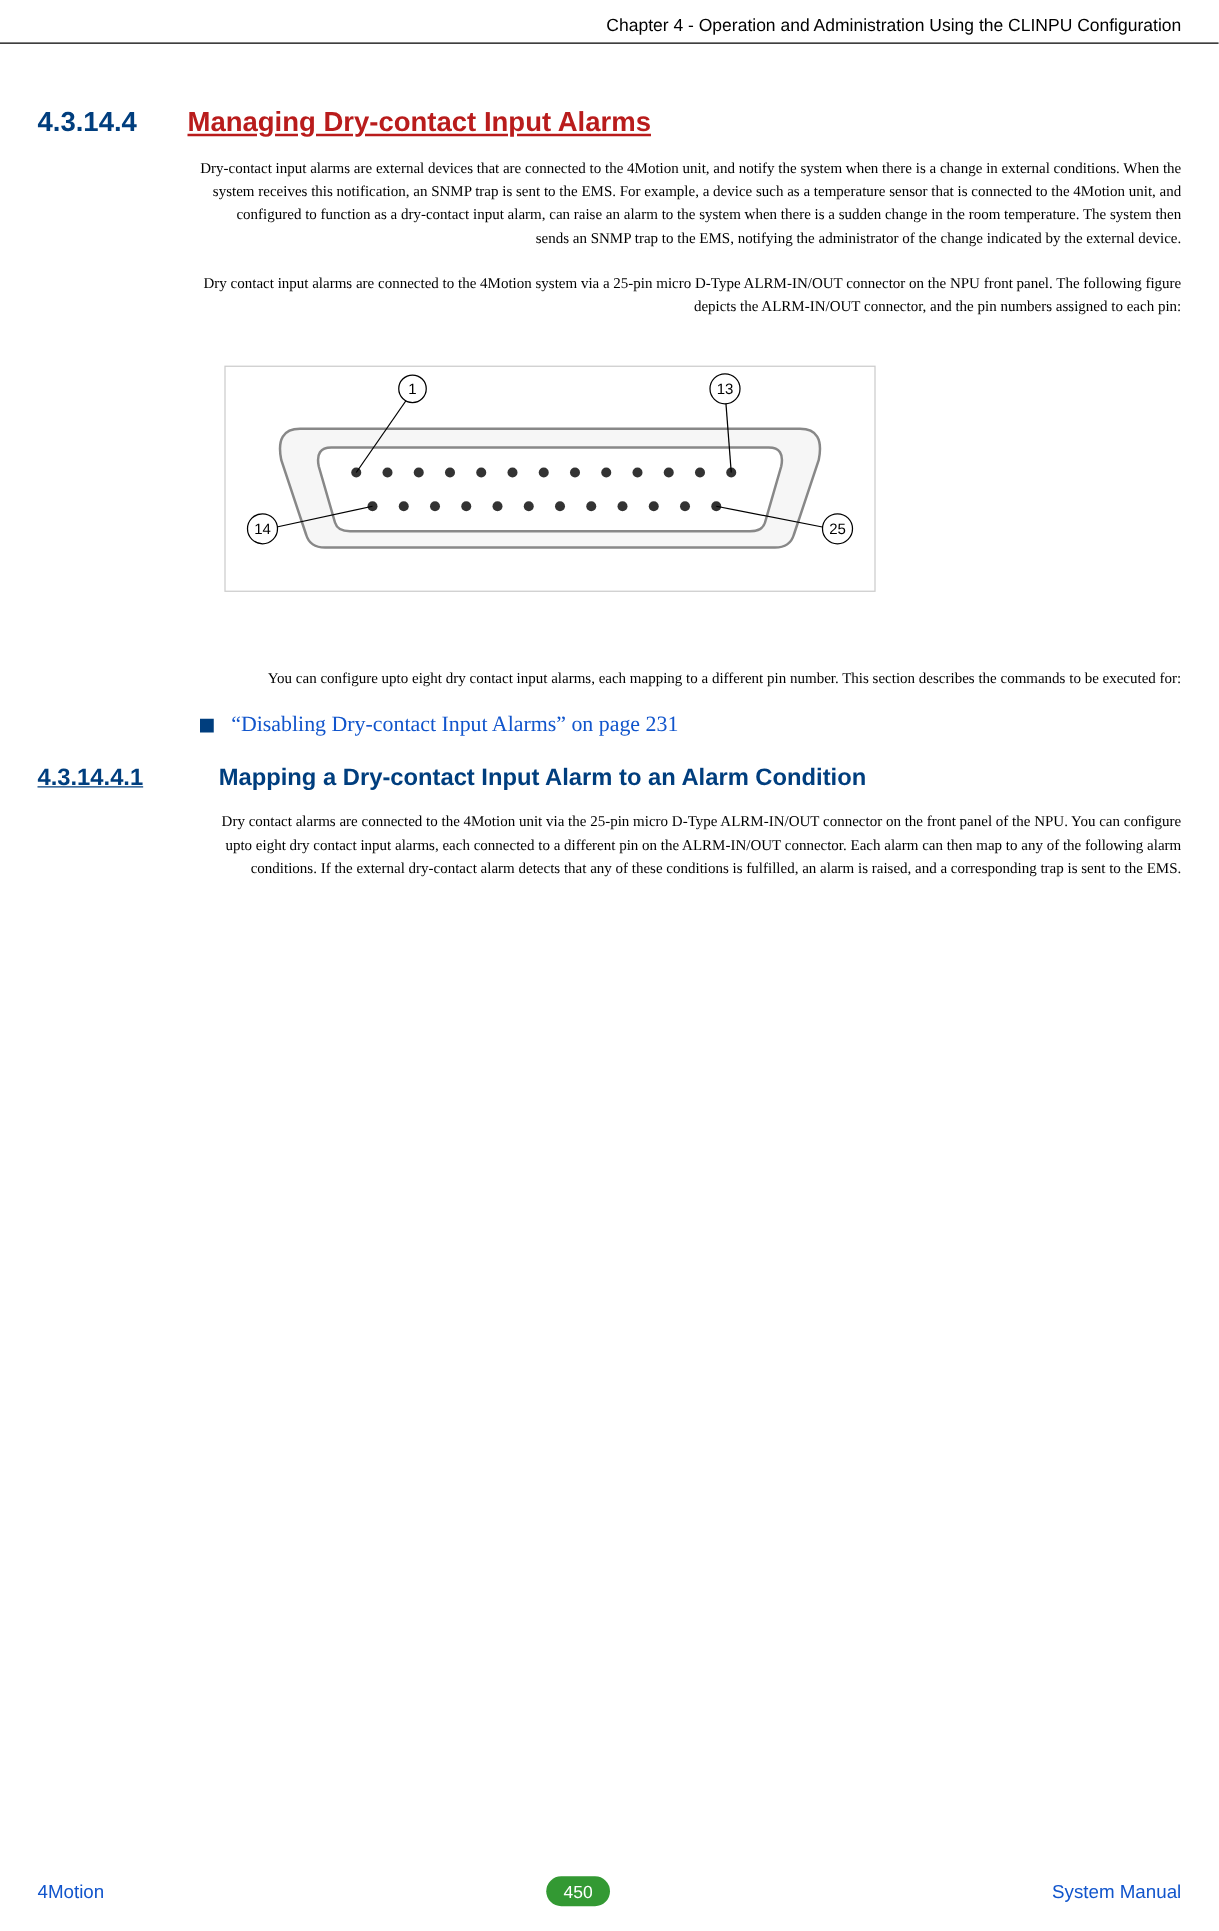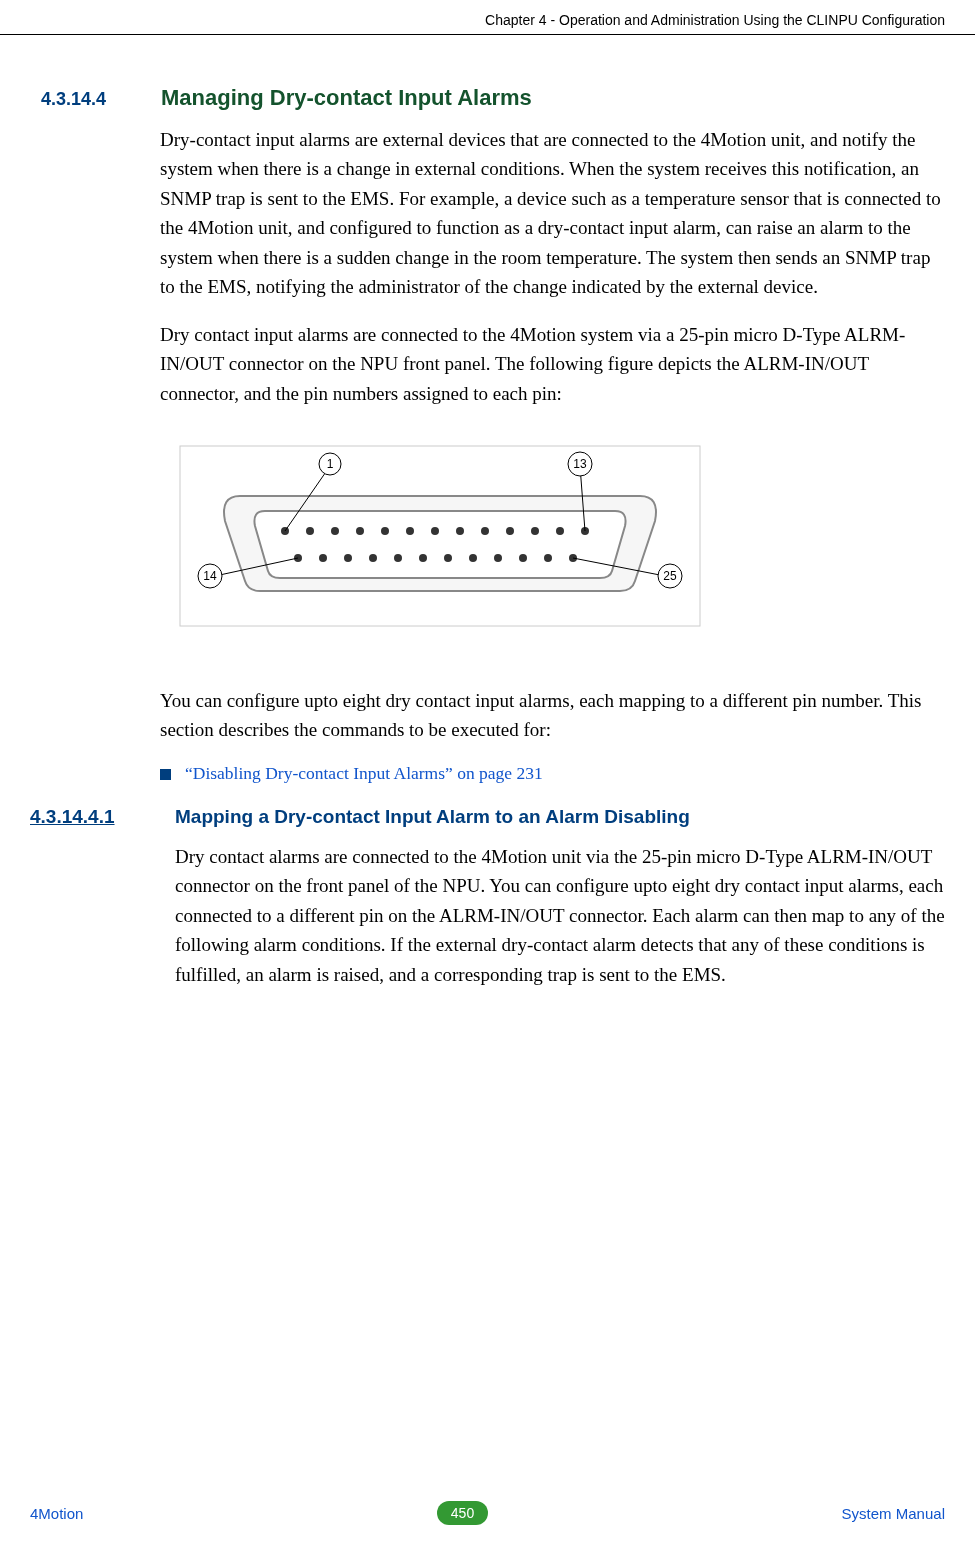--- a/index.html
+++ b/index.html
@@ -30,51 +30,52 @@
     align-items: baseline;
     margin-top: 20px;
     margin-bottom: 14px;
   }
   .section-number {
     width: 120px;
     flex-shrink: 0;
     font-family: Arial, Helvetica, sans-serif;
     font-weight: bold;
     color: #003e7e;
-    font-size: 18px;
-    margin-left: 11px;
+    font-size: 22px;
   }
   .section-title {
     font-family: Arial, Helvetica, sans-serif;
     font-weight: bold;
-    color: #14532d;
+    color: #b91c1c;
     font-size: 22px;
+    text-decoration: underline;
   }
   .sub-section-number {
     width: 145px;
     flex-shrink: 0;
     font-family: Arial, Helvetica, sans-serif;
     font-weight: bold;
     color: #003e7e;
     font-size: 19px;
     text-decoration: underline;
   }
   .sub-section-title {
     font-family: Arial, Helvetica, sans-serif;
     font-weight: bold;
     color: #003e7e;
     font-size: 19px;
   }
   .body-text {
     margin-left: 130px;
-    font-size: 19px;
+    font-size: 12px;
     line-height: 1.55;
     font-family: "Palatino Linotype", "Book Antiqua", Georgia, serif;
     color: #000;
     margin-bottom: 18px;
+    text-align: right;
   }
   .figure-caption {
     margin-left: 130px;
     font-family: Arial, Helvetica, sans-serif;
     font-weight: bold;
     font-size: 15px;
     margin-bottom: 12px;
   }
   .figure-wrap {
     margin-left: 130px;
@@ -206,21 +207,21 @@
 
   <div class="bullet-list">
     <div class="bullet-item">
       <div class="bullet-square"></div>
       <a class="bullet-text">“Disabling Dry-contact Input Alarms” on page 231</a>
     </div>
   </div>
 
   <div class="section-row">
     <div class="sub-section-number">4.3.14.4.1</div>
-    <div class="sub-section-title">Mapping a Dry-contact Input Alarm to an Alarm Disabling</div>
+    <div class="sub-section-title">Mapping a Dry-contact Input Alarm to an Alarm Condition</div>
   </div>
 
   <div class="body-text" style="margin-left:145px">Dry contact alarms are connected to the 4Motion unit via the 25-pin micro D-Type ALRM-IN/OUT connector on the front panel of the NPU. You can configure upto eight dry contact input alarms, each connected to a different pin on the ALRM-IN/OUT connector. Each alarm can then map to any of the following alarm conditions. If the external dry-contact alarm detects that any of these conditions is fulfilled, an alarm is raised, and a corresponding trap is sent to the EMS.</div>
 
 </div>
 
 <div class="footer">
   <span class="footer-left">4Motion</span>
   <span class="page-pill">450</span>
   <span class="footer-right">System Manual</span>

